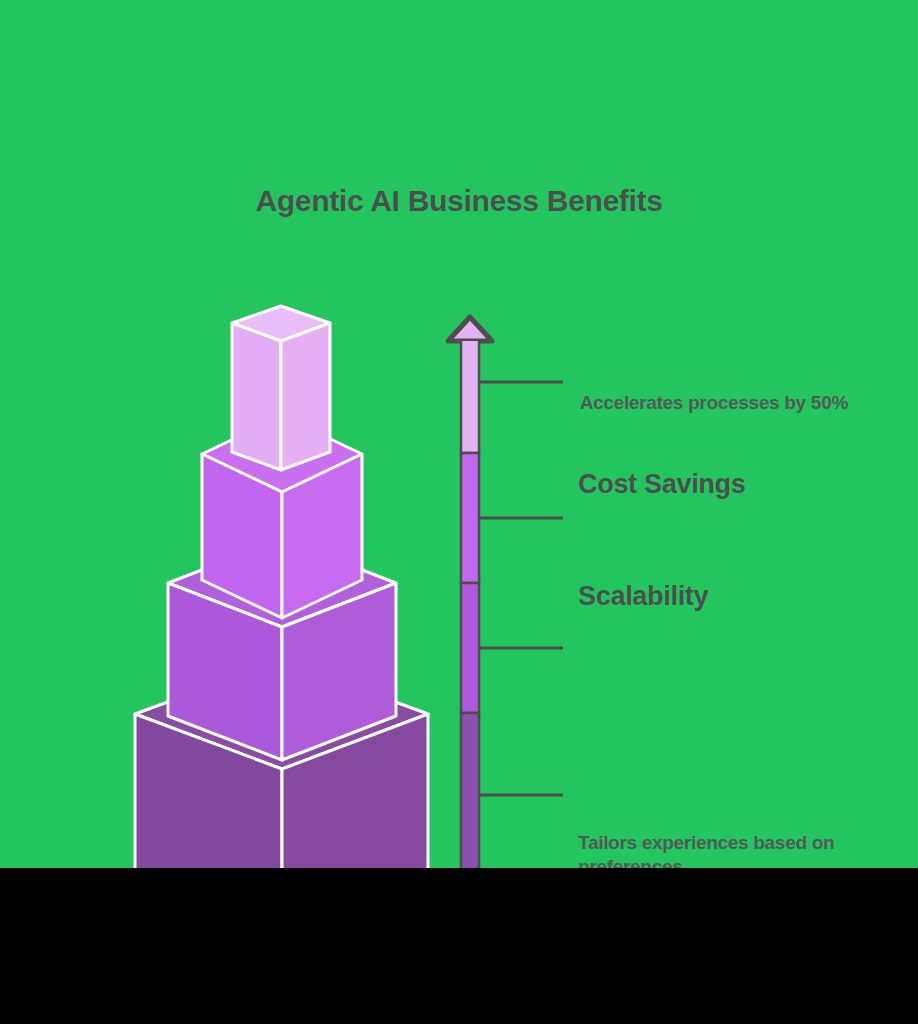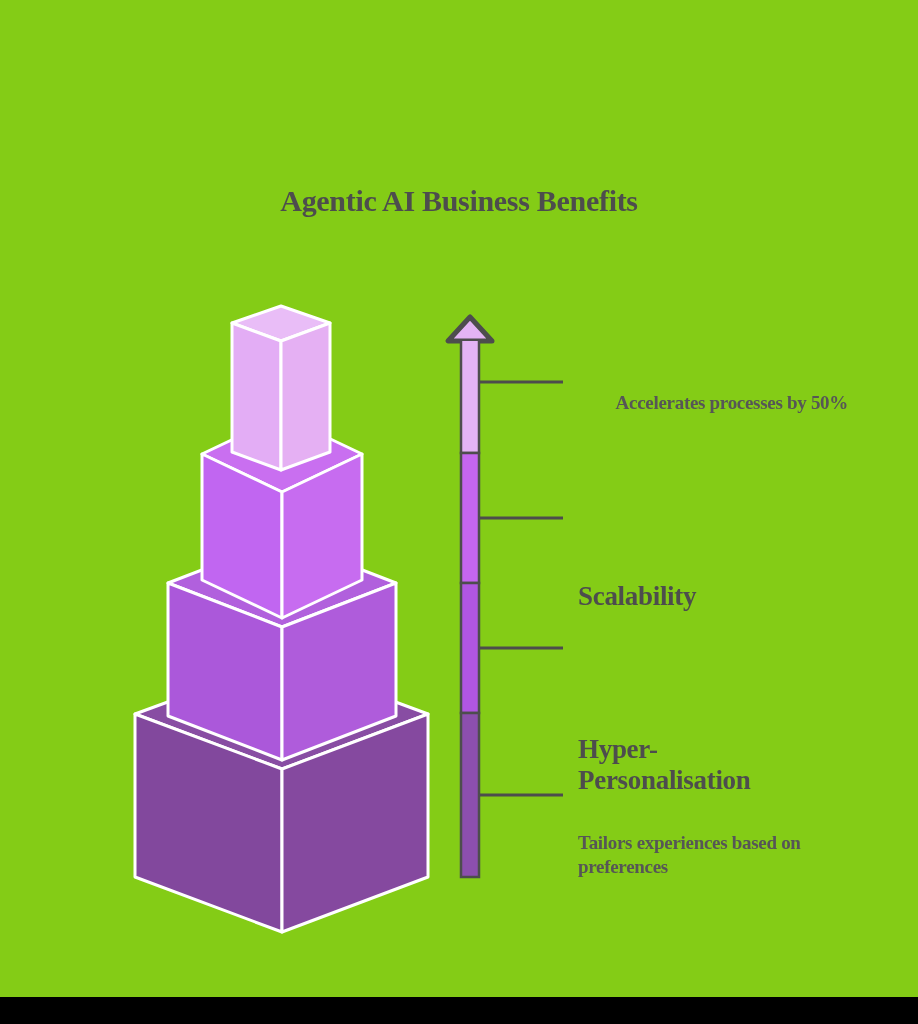--- a/index.html
+++ b/index.html
@@ -1,22 +1,22 @@
 <!DOCTYPE html>
 <html><head>
 <meta charset="utf-8">
 <style>
   html, body { margin: 0; padding: 0; background: #000; }
   .stage {
     position: relative;
     width: 918px;
-    height: 997px;
-    background: #84cc16;
+    height: 868px;
+    background: #22c55e;
     overflow: hidden;
-    font-family: Liberation Serif, serif;
+    font-family: Liberation Sans, sans-serif;
   }
   .title {
     position: absolute;
     top: 184px;
     left: 0;
     width: 100%;
     margin: 0;
     text-align: center;
     font-size: 30px;
     font-weight: bold;
@@ -102,19 +102,19 @@
     <g stroke="#4d4d4d" stroke-width="3">
       <line x1="479" y1="382" x2="563" y2="382"></line>
       <line x1="479" y1="518" x2="563" y2="518"></line>
       <line x1="479" y1="648" x2="563" y2="648"></line>
       <line x1="479" y1="795" x2="563" y2="795"></line>
     </g>
   </svg>
 
   <p class="benefit-desc d1">Accelerates processes by 50%</p>
 
+  <h2 class="benefit-heading h2">Cost Savings</h2>
 
   <h2 class="benefit-heading h3">Scalability</h2>
 
-  <h2 class="benefit-heading h4">Hyper-Personalisation</h2>
   <p class="benefit-desc d4">Tailors experiences based on preferences</p>
 
 </div>
 
 </body></html>

